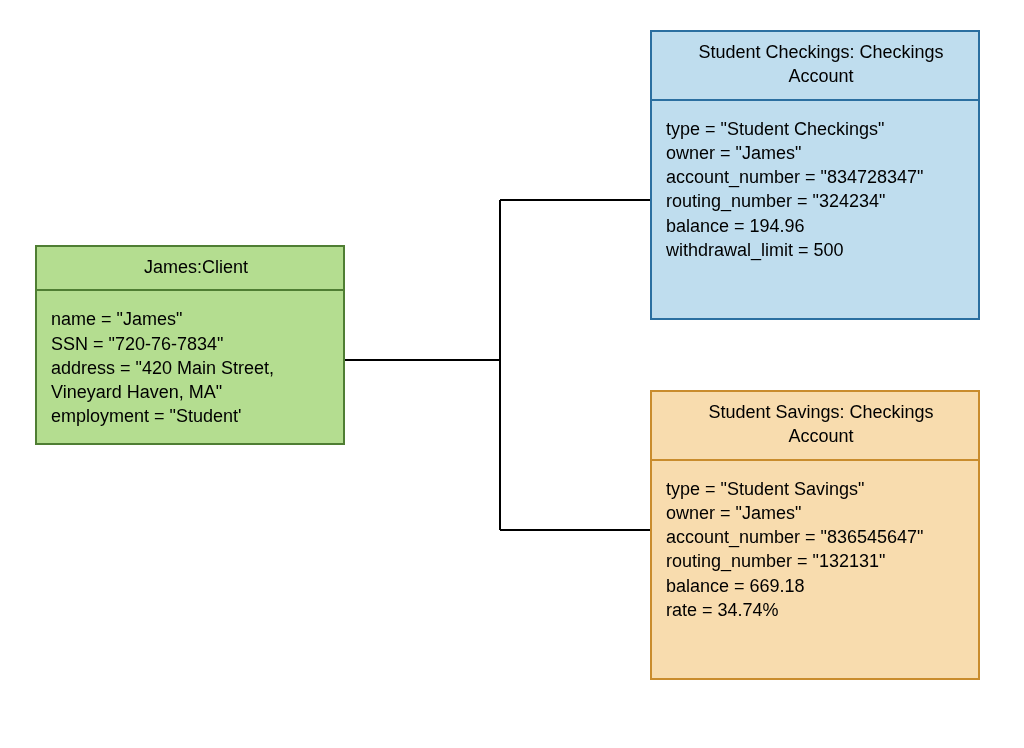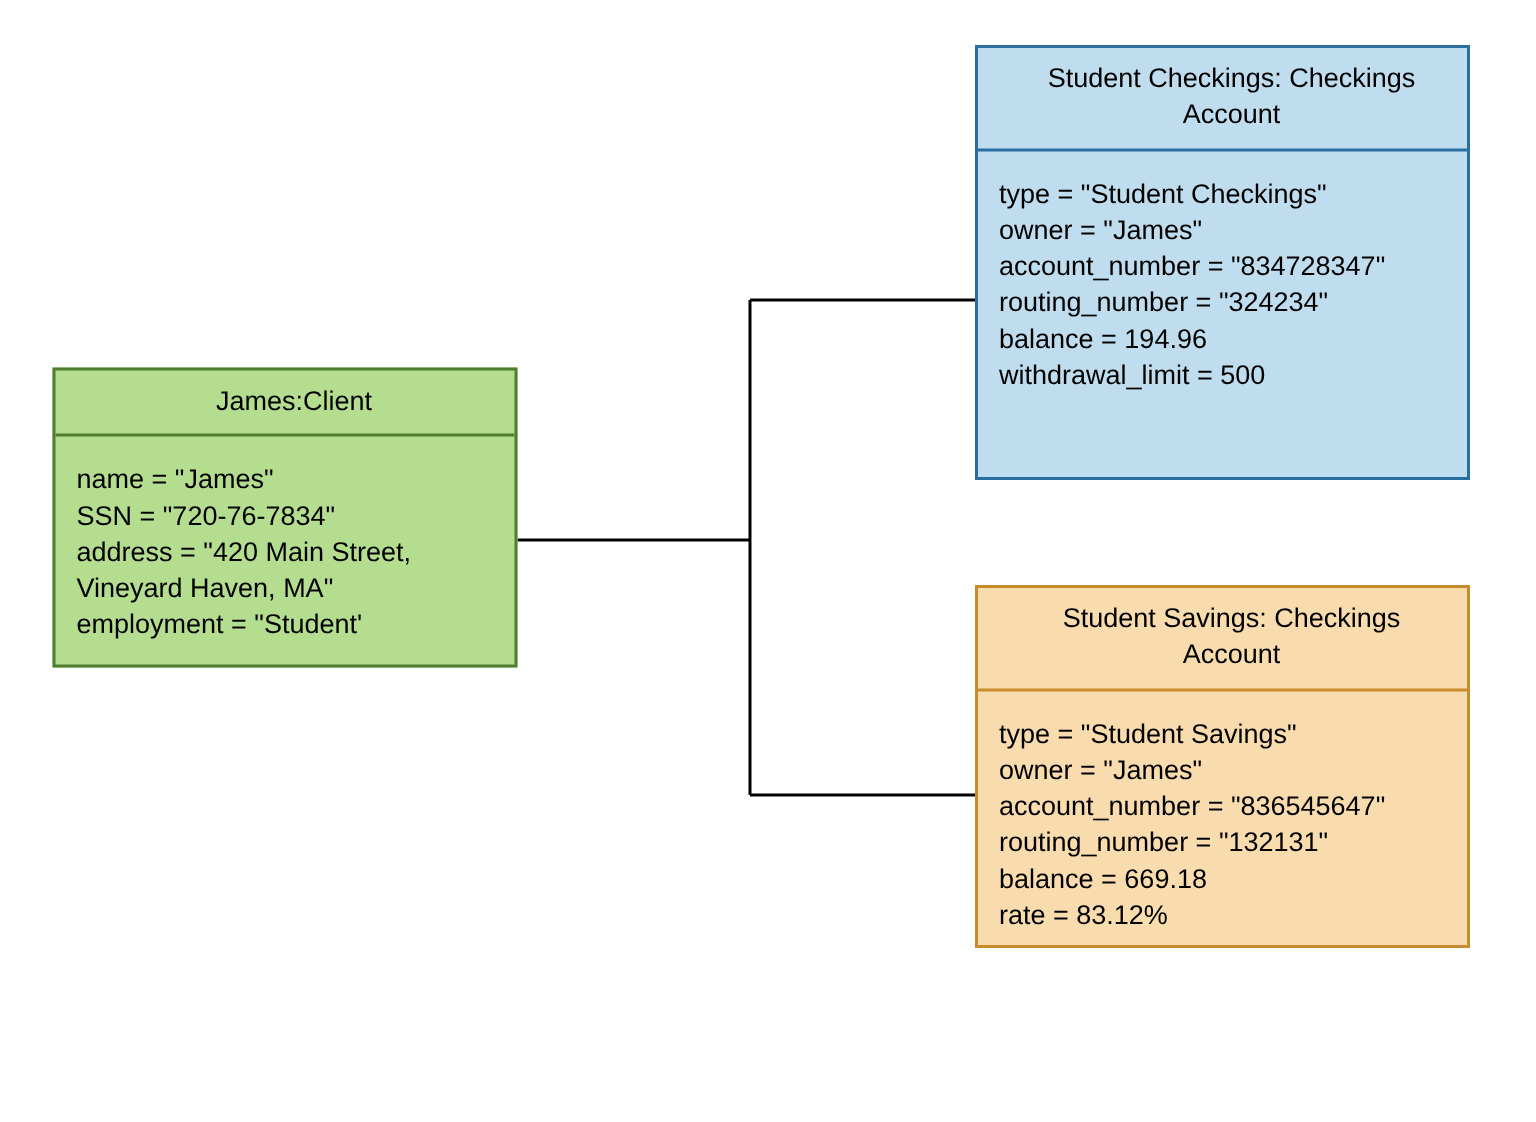--- a/index.html
+++ b/index.html
@@ -49,21 +49,21 @@
     height: 290px;
     background: #bfddee;
     border-color: #2b6fa0;
   }
   .checkings .title { border-bottom-color: #2b6fa0; }
 
   .savings {
     left: 650px;
     top: 390px;
     width: 330px;
-    height: 242px;
+    height: 290px;
     background: #f8dcae;
     border-color: #c98c2d;
   }
   .savings .title { border-bottom-color: #c98c2d; }
 
   svg.connectors {
     position: absolute;
     left: 0; top: 0;
     width: 1024px; height: 748px;
     pointer-events: none;
@@ -102,15 +102,15 @@
 </div>
 
 <div class="box savings">
   <div class="title">Student Savings: Checkings Account</div>
   <div class="body">
     <div>type = "Student Savings"</div>
     <div>owner = "James"</div>
     <div>account_number = "836545647"</div>
     <div>routing_number = "132131"</div>
     <div>balance = 669.18</div>
-    <div>rate = 83.12%</div>
+    <div>rate = 34.74%</div>
   </div>
 </div>
 
 </body></html>

